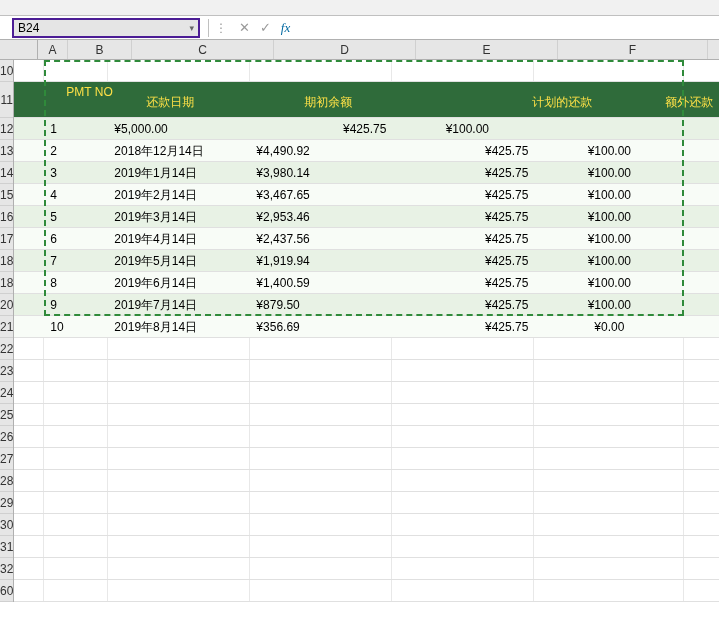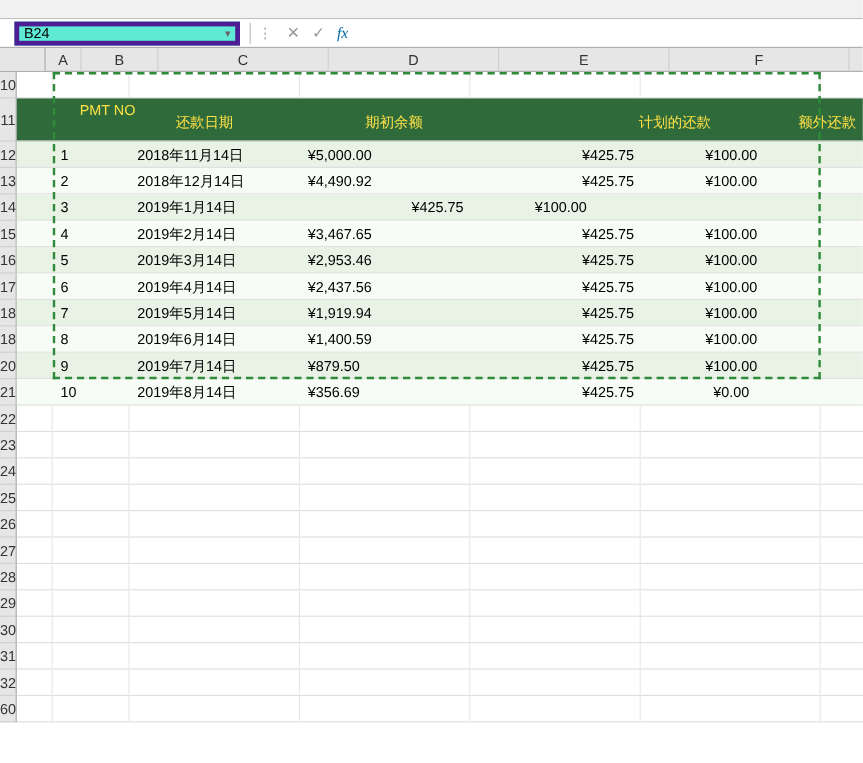--- a/index.html
+++ b/index.html
@@ -4,21 +4,21 @@
 <style>
 * { margin: 0; padding: 0; box-sizing: border-box; }
 body { font-family: "Microsoft YaHei", Arial, sans-serif; font-size: 12px; background: #fff; color: #000; width: 719px; height: 636px; overflow: hidden; position: relative; }
 
 
 .ribbon-fragment { height: 16px; background: #f1f1f1; border-bottom: 1px solid #c0c0c0; display: flex; color: #666; font-size: 11px; }
 .ribbon-fragment span { flex: 1; text-align: center; }
 
 
 .formula-row { height: 24px; display: flex; align-items: center; border-bottom: 1px solid #b0b0b0; background: #fff; }
-.name-box { width: 188px; height: 20px; margin: 0 6px 0 12px; border: 4px solid #4c1d95; padding: 0 4px; font-size: 12px; display: flex; align-items: center; justify-content: space-between; background: #5eead4; }
+.name-box { width: 188px; height: 20px; margin: 0 6px 0 12px; border: 2px solid #4c1d95; padding: 0 4px; font-size: 12px; display: flex; align-items: center; justify-content: space-between; background: #e5e5e5; }
 .name-box .dropdown-arrow { color: #666; font-size: 9px; }
 .fb-divider { width: 1px; height: 18px; background: #c0c0c0; margin: 0 2px; }
 .fb-btns { display: flex; align-items: center; gap: 10px; padding: 0 8px; color: #999; }
 .fb-btns span { font-size: 13px; }
 .fb-fx { font-style: italic; font-family: "Times New Roman", serif; font-size: 13px; color: #0369a1; }
 .formula-input { flex: 1; height: 20px; border: none; padding: 0 6px; font-size: 12px; }
 
 
 .sheet { position: relative; }
 .col-headers { display: flex; height: 20px; background: #e6e6e6; border-bottom: 1px solid #b0b0b0; }
@@ -146,37 +146,37 @@
         <div class="cell B">PMT NO</div>
         <div class="cell C" style="line-height:36px;">还款日期</div>
         <div class="cell D" style="line-height:36px;">期初余额</div>
         <div class="cell E" style="line-height:36px;">计划的还款</div>
         <div class="cell F" style="line-height:36px;">额外还款</div>
       </div>
 
       <div class="row data-even">
           <div class="cell A"></div>
           <div class="cell B">1</div>
-          <div class="cell C">2018年11月14日</div>
           <div class="cell D">¥5,000.00</div>
           <div class="cell E">¥425.75</div>
           <div class="cell F">¥100.00</div>
         </div>
       <div class="row data-odd">
           <div class="cell A"></div>
           <div class="cell B">2</div>
           <div class="cell C">2018年12月14日</div>
           <div class="cell D">¥4,490.92</div>
           <div class="cell E">¥425.75</div>
           <div class="cell F">¥100.00</div>
         </div>
       <div class="row data-even">
           <div class="cell A"></div>
           <div class="cell B">3</div>
           <div class="cell C">2019年1月14日</div>
+          <div class="cell D">¥3,980.14</div>
           <div class="cell E">¥425.75</div>
           <div class="cell F">¥100.00</div>
         </div>
       <div class="row data-odd">
           <div class="cell A"></div>
           <div class="cell B">4</div>
           <div class="cell C">2019年2月14日</div>
           <div class="cell D">¥3,467.65</div>
           <div class="cell E">¥425.75</div>
           <div class="cell F">¥100.00</div>

